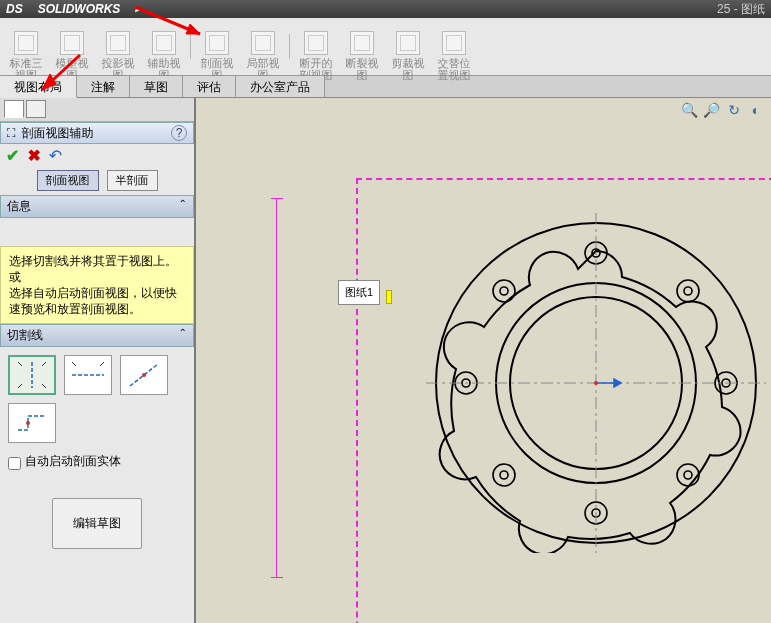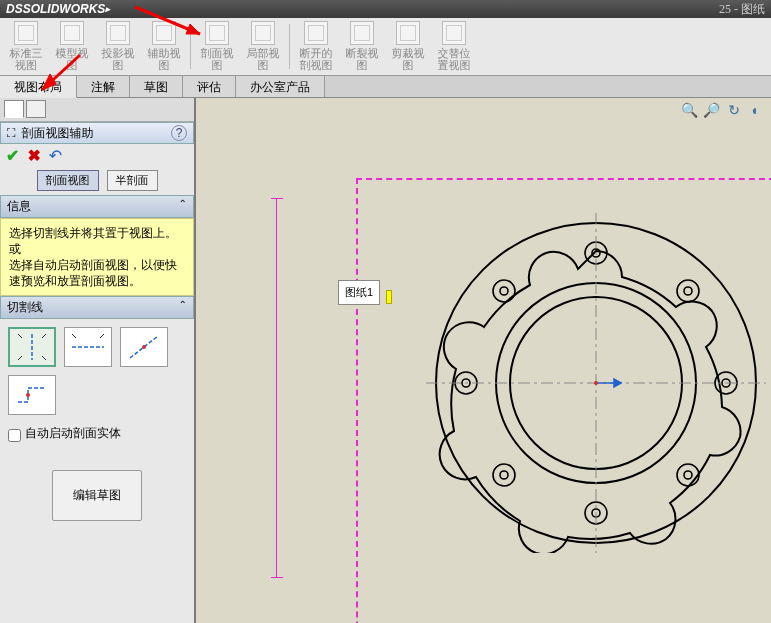--- a/index.html
+++ b/index.html
@@ -1,20 +1,20 @@
 <!DOCTYPE html>
 <html><head>
 <meta charset="utf-8">
 <style>
 * { margin:0; padding:0; box-sizing:border-box; font-family:"Microsoft YaHei","SimSun",sans-serif; font-size:12px; }
 body { background:#dcd9c8; width:771px; height:623px; overflow:hidden; position:relative; }
 .titlebar { height:18px; background:linear-gradient(#5a5a5a,#3a3a3a); color:#fff; display:flex; align-items:center; padding:0 6px; justify-content:space-between; }
-.titlebar .logo { display:flex; align-items:center; gap:0; font-weight:bold; font-style:italic; }
-.titlebar .docname { color:#ccc;font-family:Liberation Serif, serif; }
-.ribbon { height:58px; background:#e8e8e8; border-bottom:1px solid #999; display:flex; padding:2px 4px; gap:2px; }
+.titlebar .logo { display:flex; align-items:center; gap:15px; font-weight:bold; font-style:italic; }
+.titlebar .docname { color:#ccc; }
+.ribbon { height:58px; background:#e8e8e8; border-bottom:1px solid #999; display:flex; padding:12px 4px; gap:2px; }
 .rbtn { display:flex; flex-direction:column; align-items:center; justify-content:center; width:44px; height:52px; color:#888; cursor:default; border:1px solid transparent; }
 .rbtn .ricon { width:24px; height:24px; border:1px solid #bbb; background:#f4f4f4; margin-bottom:2px; position:relative; }
 .rbtn .ricon::after { content:""; position:absolute; inset:3px; border:1px solid #ccc; }
 .rbtn span { font-size:11px; line-height:12px; text-align:center; }
 .rsep { width:1px; background:#bbb; margin:4px 2px; }
 .tabs { height:22px; background:#d0d0d0; display:flex; border-bottom:1px solid #888; }
 .tab { padding:3px 14px; border-right:1px solid #999; background:#d8d8d8; cursor:pointer; }
 .tab.active { background:#e8e8e8; border-bottom:1px solid #e8e8e8; margin-bottom:-1px; }
 .workarea { position:absolute; top:98px; left:0; right:0; bottom:0; display:flex; }
 .sidepanel { width:196px; background:#e8e8e8; border-right:2px solid #7a7a7a; display:flex; flex-direction:column; }
@@ -25,21 +25,21 @@
 .pm-head .q { margin-left:auto; width:16px; height:16px; border:1px solid #88a; border-radius:8px; text-align:center; line-height:14px; color:#446; }
 .pm-ctrl { height:22px; display:flex; align-items:center; padding:0 6px; gap:8px; }
 .ok { color:#2a2; font-size:16px; font-weight:bold; }
 .cancel { color:#c00; font-size:16px; font-weight:bold; }
 .undo { color:#26c; font-size:16px; }
 .tabbtns { display:flex; justify-content:center; padding:4px; gap:8px; }
 .tbtn { border:1px solid #888; padding:2px 8px; background:#f0f0f0; font-size:11px; }
 .tbtn.active { background:#d0d8e8; border-color:#668; }
 .section-h { background:linear-gradient(#d8e0ec,#b8c6da); border:1px solid #8aa; padding:2px 6px; display:flex; align-items:flex-start; }
 .section-h .chev { margin-left:auto; font-size:10px; }
-.infobox { background:#ffffb0; border:1px solid #cc8; padding:6px 8px; line-height:16px; }
+.infobox { background:#ffffb0; border:1px solid #cc8; padding:6px 8px; line-height:16px;margin-top:28px; }
 .cutline-body { padding:8px; }
 .cut-grid { display:flex; flex-wrap:wrap; gap:8px; margin-bottom:8px; }
 .cut-opt { width:48px; height:40px; border:1px solid #999; background:#fff; display:flex; align-items:center; justify-content:center; position:relative; }
 .cut-opt.sel { border:1px solid #5a8; background:#e8f0e8; box-shadow:inset 0 0 0 1px #5a8; }
 .cut-opt svg { width:36px; height:30px; }
 .chk { display:flex; align-items:flex-end; gap:4px; padding:2px 0; }
 .editbtn { display:block; margin:18px auto; padding:16px 20px; border:1px solid #999; background:#f0f0f0; border-radius:2px; }
 .canvas { flex:1; background:#dcd9c8; position:relative; overflow:hidden; }
 .vtools { position:absolute; top:4px; right:6px; display:flex; gap:4px; }
 .vt { width:18px; height:18px; color:#3a6ea8; font-size:14px; text-align:center; }

